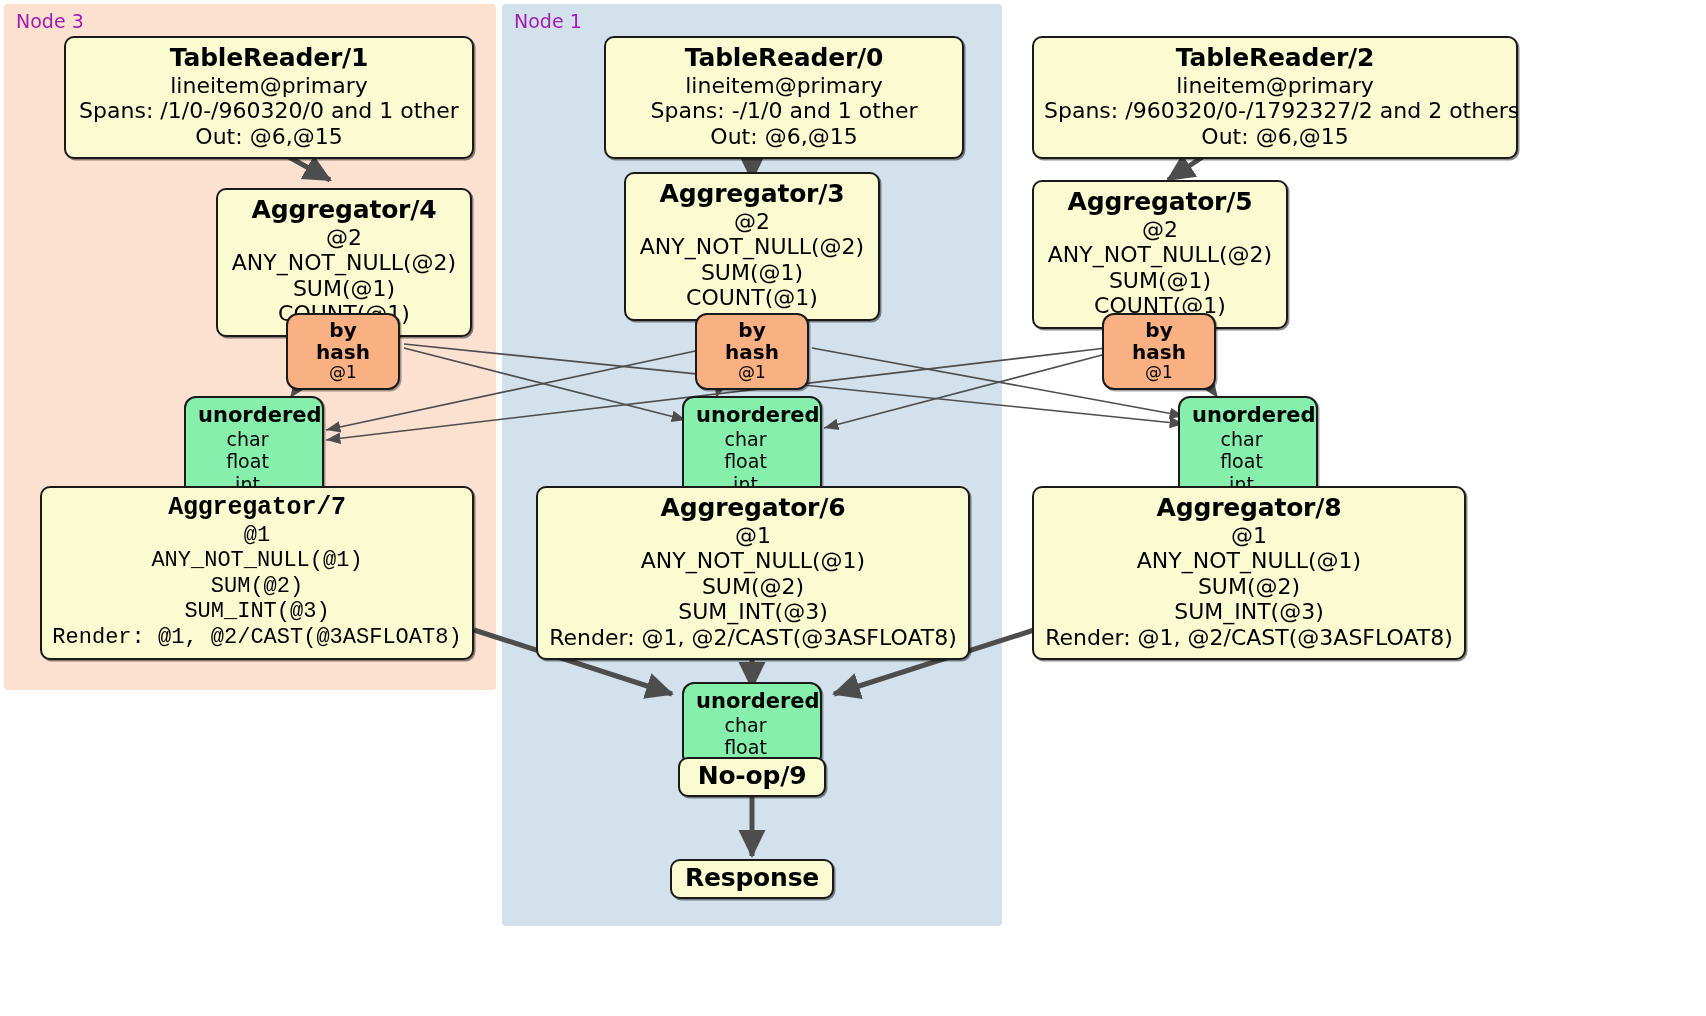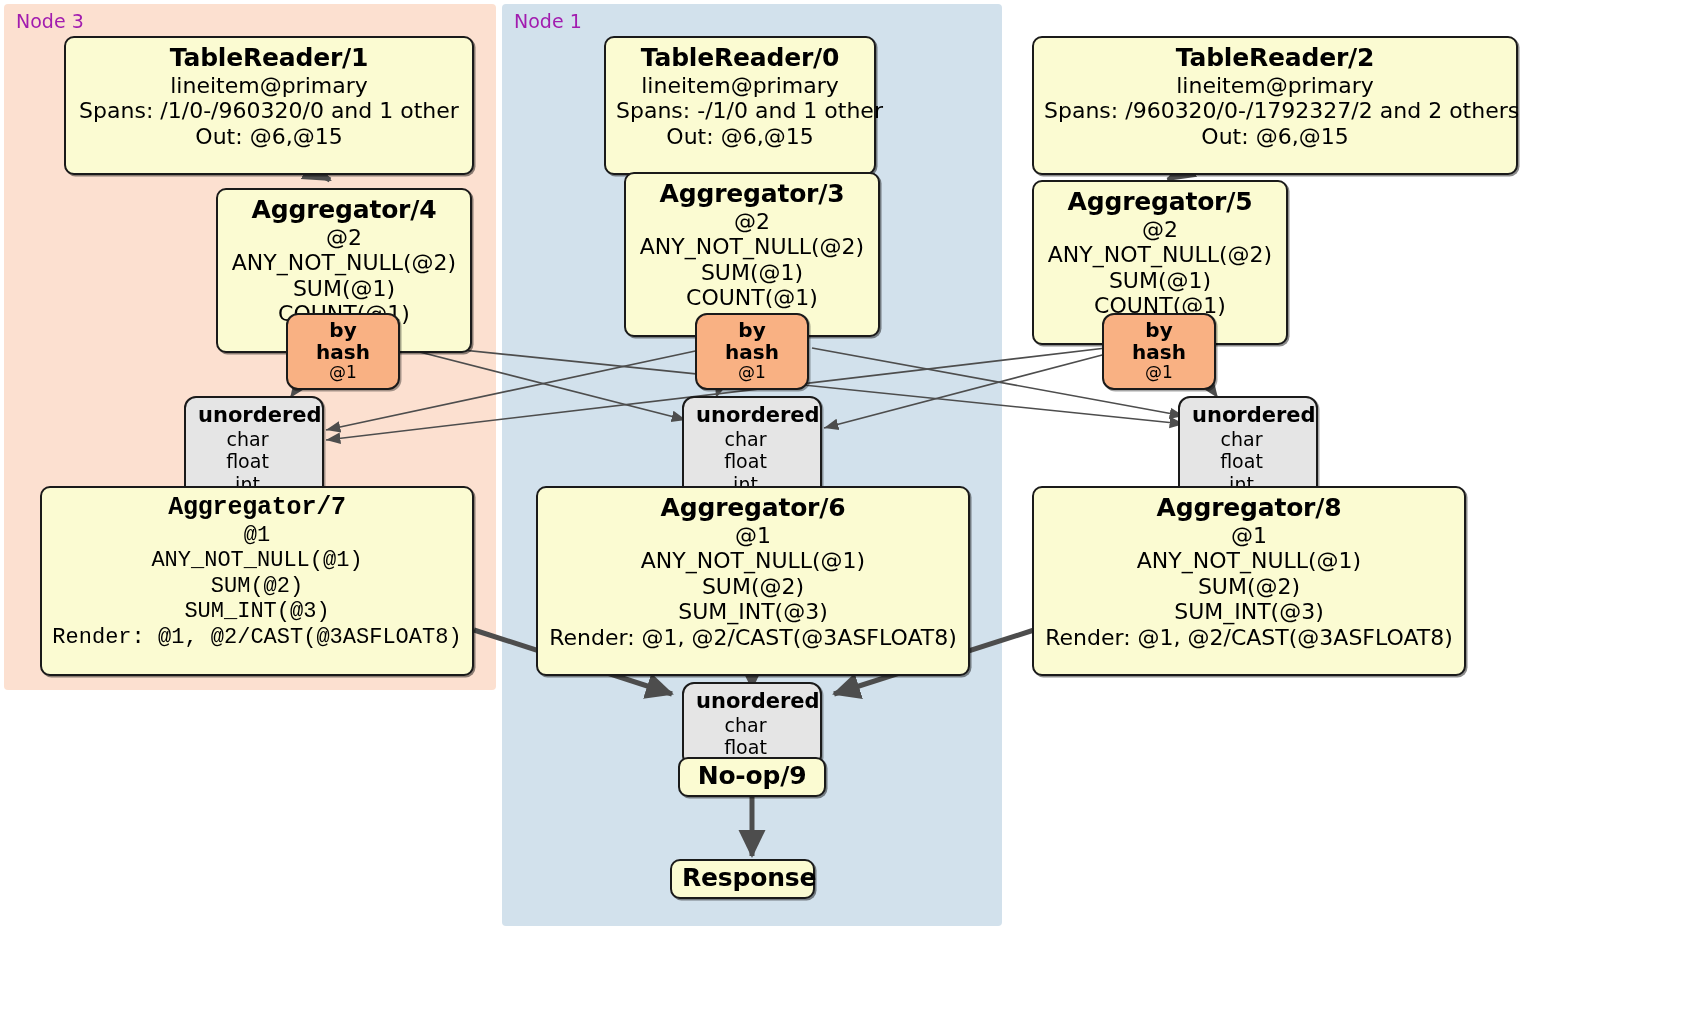--- a/index.html
+++ b/index.html
@@ -46,21 +46,21 @@
   .node {
     position: absolute;
     box-sizing: border-box;
     text-align: center;
     color: #000;
   }
   .proc {
     background: #fbfbd2;
     border: 2.2px solid #1a1a1a;
     border-radius: 10px;
-    padding: 6px 10px 24px 10px;
+    padding: 6px 10px 8px 10px;
     box-shadow: 1.5px 1.5px 0 rgba(0,0,0,0.45);
     text-align: center;
   }
   .proc .title {
     font-weight: bold;
     font-size: 25px;
     line-height: 1.14;
     letter-spacing: -0.2px;
   }
   .proc .line {
@@ -73,21 +73,21 @@
     background: #f9b183;
     border: 2.2px solid #1a1a1a;
     border-radius: 12px;
     padding: 4px 14px 6px 14px;
     box-shadow: 1.5px 1.5px 0 rgba(0,0,0,0.35);
   }
   .synth .title { font-weight: bold; font-size: 20px; line-height: 1.1; }
   .synth .line  { font-size: 17px; line-height: 1.1; }
 
   .router {
-    background: #e5e5e5;
+    background: #86efac;
     border: 2.2px solid #1a1a1a;
     border-radius: 12px;
     padding: 5px 25px 7px 12px;
     box-shadow: 1.5px 1.5px 0 rgba(0,0,0,0.35);
   }
   .router .title { font-weight: bold; font-size: 21px; line-height: 1.18; }
   .router .line  { font-size: 19px; line-height: 1.18; }
 </style>
 </head>
 <body>
@@ -165,21 +165,21 @@
 
   <div class="node proc" style="left:40px; top:486px; width:434px;font-family:Liberation Mono, monospace;">
     <div class="title">Aggregator/7</div>
     <div class="line">@1</div>
     <div class="line">ANY_NOT_NULL(@1)</div>
     <div class="line">SUM(@2)</div>
     <div class="line">SUM_INT(@3)</div>
     <div class="line">Render: @1, @2/CAST(@3ASFLOAT8)</div>
   </div>
 
-  <div class="node proc" style="left:604px; top:36px; width:272px;">
+  <div class="node proc" style="left:604px; top:36px; width:360px;">
     <div class="title">TableReader/0</div>
     <div class="line">lineitem@primary</div>
     <div class="line">Spans: -/1/0 and 1 other</div>
     <div class="line">Out: @6,@15</div>
   </div>
 
   <div class="node proc" style="left:624px; top:172px; width:256px;">
     <div class="title">Aggregator/3</div>
     <div class="line">@2</div>
     <div class="line">ANY_NOT_NULL(@2)</div>
@@ -211,21 +211,21 @@
   <div class="node router" style="left:682px; top:682px; width:140px;">
     <div class="title">unordered</div>
     <div class="line">char</div>
     <div class="line">float</div>
   </div>
 
   <div class="node proc" style="left:678px; top:757px; width:148px; padding-top:3px; padding-bottom:4px;">
     <div class="title">No-op/9</div>
   </div>
 
-  <div class="node proc" style="left:670px; top:859px; width:145px; padding-top:3px; padding-bottom:4px;">
+  <div class="node proc" style="left:670px; top:859px; width:164px; padding-top:3px; padding-bottom:4px;">
     <div class="title">Response</div>
   </div>
 
   <div class="node proc" style="left:1032px; top:36px; width:486px;">
     <div class="title">TableReader/2</div>
     <div class="line">lineitem@primary</div>
     <div class="line">Spans: /960320/0-/1792327/2 and 2 others</div>
     <div class="line">Out: @6,@15</div>
   </div>
 

